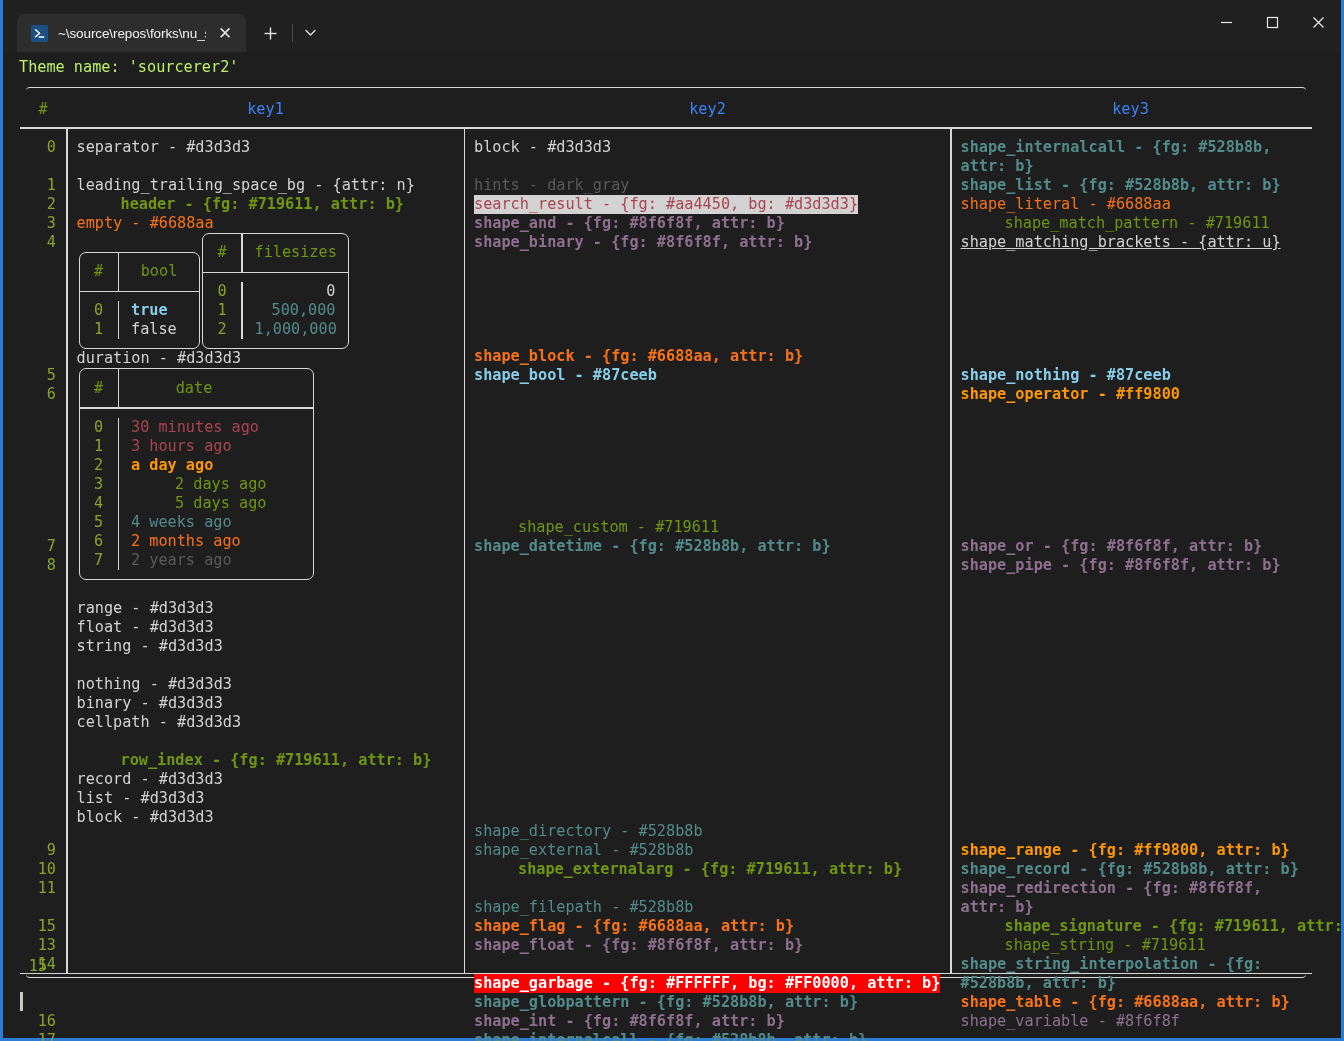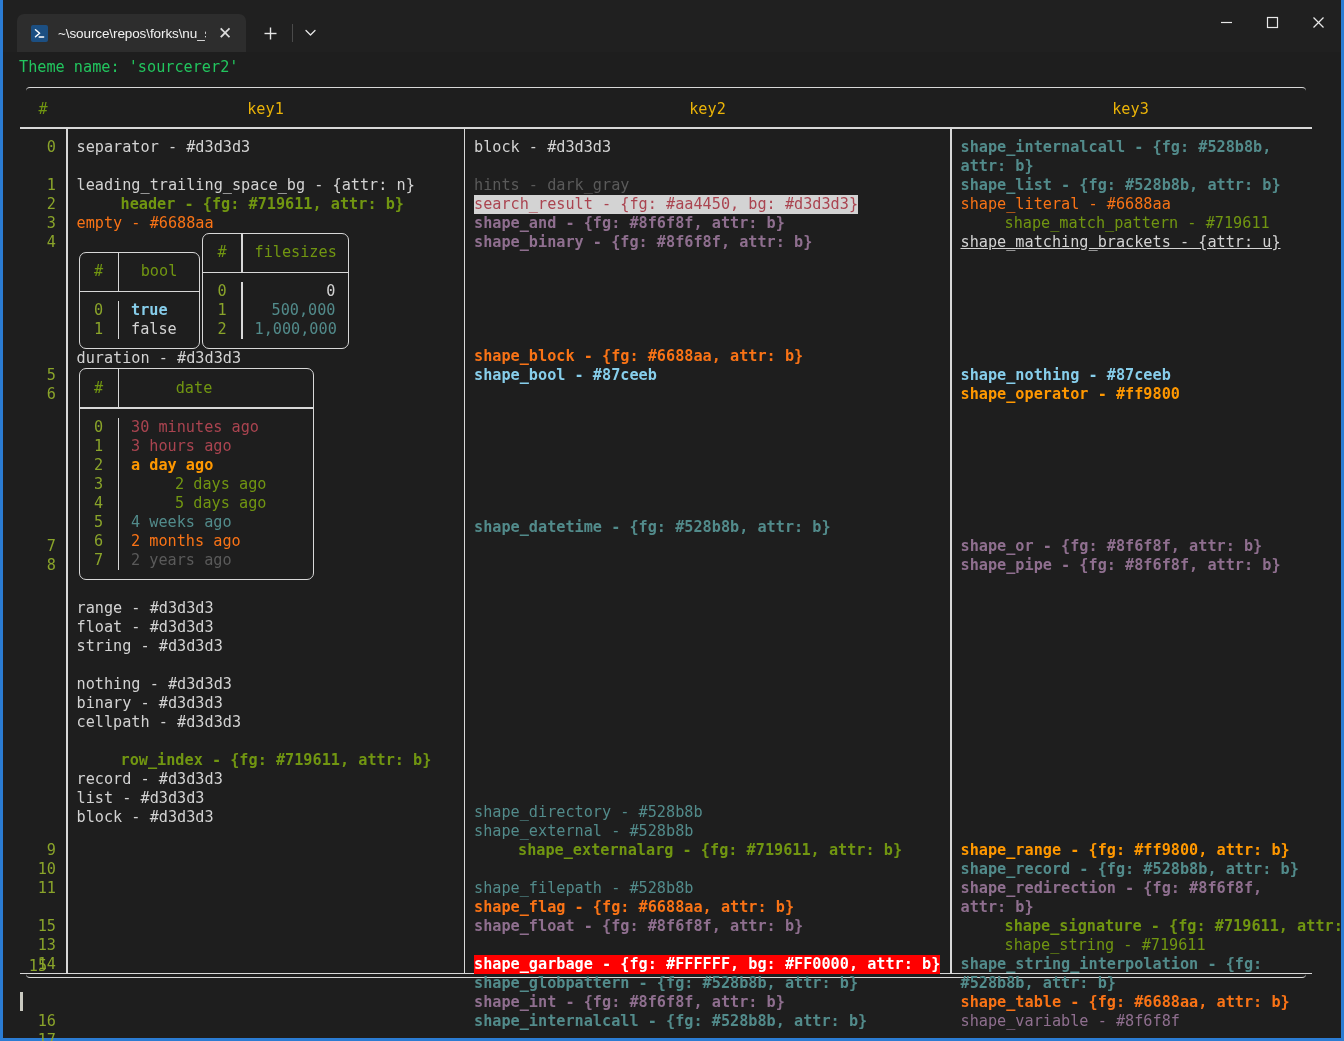--- a/index.html
+++ b/index.html
@@ -59,21 +59,21 @@
   }
   
   .term{
     position:absolute;left:0;top:52px;right:0;bottom:0;
     background:#1e1e1e;
     padding:6px 0 0 14px;
     box-sizing:border-box;
     font-size:15.2px;line-height:19px;
     color:#c2c2b0;
   }
-  .themeline{height:20px;margin:0 0 9px 2px;color:#22c55e;white-space:pre;}
+  .themeline{height:20px;margin:0 0 9px 2px;color:#bef264;white-space:pre;}
   
   .nutable{position:relative;margin-left:3px;width:1292px;}
   .tbl-top{
     height:3px;border-top:1.5px solid #d8d8d8;
     margin:0 6px 0 6px;border-radius:6px 6px 0 0;
   }
   .tbl-bot{
     height:3px;border-bottom:1.5px solid #d8d8d8;
     margin:0 6px;border-radius:0 0 6px 6px;
   }
@@ -83,21 +83,21 @@
   .col-idx{
     width:46px;flex:none;text-align:right;padding-right:10px;box-sizing:border-box;
     color:#8aa42a;
   }
   .vline{width:1.5px;background:#d8d8d8;flex:none;}
   .col{box-sizing:border-box;padding:0 9px;}
   .col1{width:396px;flex:none;}
   .col2{width:485px;flex:none;}
   .col3{width:358px;flex:none;}
   .hdr-cell{
-    text-align:center;color:#eab308;
+    text-align:center;color:#3b82f6;
   }
   .hdr-idx{width:46px;flex:none;text-align:center;color:#719611;}
   .row{height:19px;white-space:pre;overflow:visible;}
   .wrap{white-space:pre-wrap;}
   
   .c-white{color:#d3d3d3;}
   .c-green{color:#719611;margin-left:44px;}
   .c-blue{color:#f97316;}
   .c-teal{color:#528b8b;}
   .c-skyblue{color:#87ceeb;}
@@ -319,20 +319,21 @@
             <div class="row ">&nbsp;</div>
             <div class="row c-blue b">shape_block - {fg: #6688aa, attr: b}</div>
             <div class="row c-skyblue b">shape_bool - #87ceeb</div>
             <div class="row ">&nbsp;</div>
             <div class="row ">&nbsp;</div>
             <div class="row ">&nbsp;</div>
             <div class="row ">&nbsp;</div>
             <div class="row ">&nbsp;</div>
             <div class="row ">&nbsp;</div>
             <div class="row ">&nbsp;</div>
+            <div class="row c-green">shape_custom - #719611</div>
             <div class="row c-teal b">shape_datetime - {fg: #528b8b, attr: b}</div>
             <div class="row ">&nbsp;</div>
             <div class="row ">&nbsp;</div>
             <div class="row ">&nbsp;</div>
             <div class="row ">&nbsp;</div>
             <div class="row ">&nbsp;</div>
             <div class="row ">&nbsp;</div>
             <div class="row ">&nbsp;</div>
             <div class="row ">&nbsp;</div>
             <div class="row ">&nbsp;</div>

